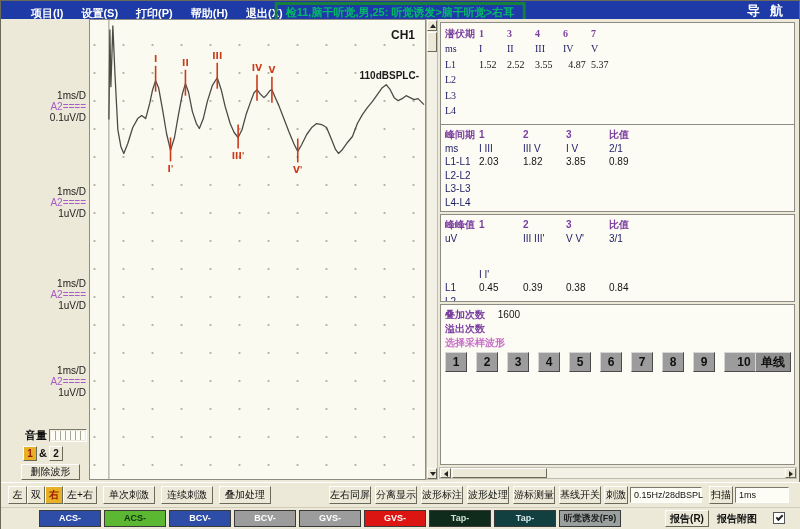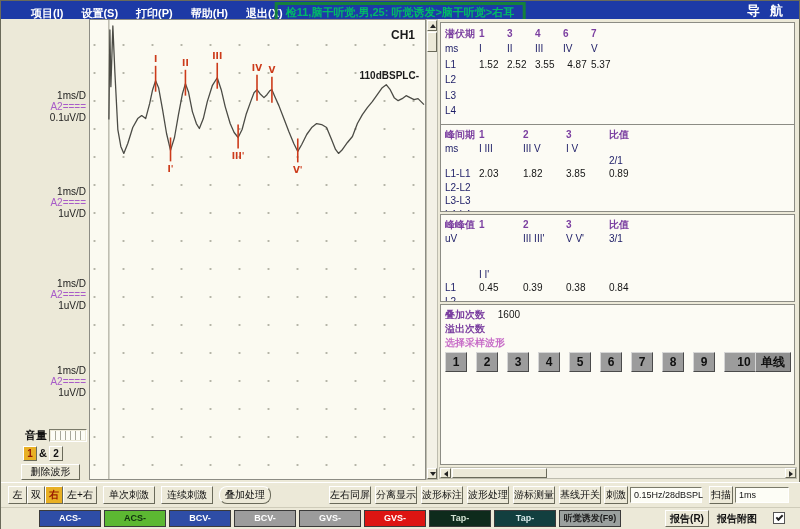--- a/index.html
+++ b/index.html
@@ -51,21 +51,21 @@
   .tri-left { position:absolute; left:3px; top:2px; width:0; height:0; border-top:3px solid transparent; border-bottom:3px solid transparent; border-right:4px solid #222; }
   .tri-right { position:absolute; left:3px; top:2px; width:0; height:0; border-top:3px solid transparent; border-bottom:3px solid transparent; border-left:4px solid #222; }
   #hscroll { position:absolute; left:1px; top:448px; width:358px; height:12px; background:#f3f1e6; border:1px solid #bdbcae; }
   #hs-left { position:absolute; left:0; top:0; width:11px; height:10px; background:#ece9d8; border:1px solid; border-color:#fff #6a6a5a #6a6a5a #fff; }
   #hs-right { position:absolute; right:0; top:0; width:11px; height:10px; background:#ece9d8; border:1px solid; border-color:#fff #6a6a5a #6a6a5a #fff; }
   #hs-thumb { position:absolute; left:12px; top:0; width:95px; height:10px; background:#ece9d8; border:1px solid; border-color:#fff #6a6a5a #6a6a5a #fff; }
 
   
   #rightpanel { position:absolute; left:437px; top:18px; width:361px; height:461px; background:#ece9d8; }
   .rbox { position:absolute; left:2px; width:355px; background:#fcfbf4; border:1px solid #8c8c84; overflow:hidden; }
-  #rtable0 { top:3px; height:104px; }
+  #rtable0 { top:3px; height:104px;font-family:Liberation Serif, serif; }
   #rtable1 { top:105px; height:88px; }
   #rtable2 { top:195px; height:88px; }
   #box-acq { top:285px; height:161px; }
   .trow { display:flex; padding-left:4px; white-space:nowrap; }
   .trow span { display:inline-block; font-size:10px; overflow:visible; }
   .purple { color:#7b3fa0; font-weight:bold; }
   .navy { color:#1c1c66; }
   .val { color:#141414; }
   .acq-line { position:absolute; left:4px; font-size:10px; line-height:12px; white-space:nowrap; }
   .pink { color:#c86ec8; font-weight:bold; }
@@ -226,21 +226,21 @@
           <span class="purple" style="width: 44px;">1</span>
           <span class="purple" style="width: 43px;">2</span>
           <span class="purple" style="width: 43px;">3</span>
           <span class="purple" style="width: 50px;">比值</span>
         </div>
         <div class="trow" style="line-height: 13.6px;">
           <span class="navy" style="width: 34px;">ms</span>
           <span class="navy" style="width: 44px;">I III</span>
           <span class="navy" style="width: 43px;">III V</span>
           <span class="navy" style="width: 43px;">I V</span>
-          <span class="navy" style="width: 50px; margin-top: 12px;">2/1</span>
+          <span class="navy" style="width: 50px;">2/1</span>
         </div>
         <div class="trow" style="line-height: 13.6px;">
           <span class="navy" style="width: 34px;">L1-L1</span>
           <span class="val" style="width: 44px;">2.03</span>
           <span class="val" style="width: 43px;">1.82</span>
           <span class="val" style="width: 43px;">3.85</span>
           <span class="val" style="width: 50px;">0.89</span>
         </div>
         <div class="trow" style="line-height: 13.6px;">
           <span class="navy" style="width: 34px;">L2-L2</span>
@@ -345,21 +345,21 @@
   </div>
 
   <div id="toolbar">
     <div id="tb-buttons">
         <button class="tb-btn" style="left: 7px; width: 19px;">左</button>
         <button class="tb-btn" style="left: 26px; width: 18px;">双</button>
         <button class="tb-btn active" style="left: 44px; width: 18px;">右</button>
         <button class="tb-btn" style="left: 62px; width: 34px;">左+右</button>
         <button class="tb-btn" style="left: 102px; width: 52px;">单次刺激</button>
         <button class="tb-btn" style="left: 160px; width: 52px;">连续刺激</button>
-        <button class="tb-btn" style="left: 218px; width: 52px; border-radius: 8px;">叠加处理</button>
+        <button class="tb-btn" style="left: 218px; width: 52px;">叠加处理</button>
         <button class="tb-btn" style="left: 328px; width: 42px;">左右同屏</button>
         <button class="tb-btn" style="left: 374px; width: 42px;">分离显示</button>
         <button class="tb-btn" style="left: 420px; width: 42px;">波形标注</button>
         <button class="tb-btn" style="left: 466px; width: 42px;">波形处理</button>
         <button class="tb-btn" style="left: 512px; width: 42px;">游标测量</button>
         <button class="tb-btn" style="left: 558px; width: 42px;">基线开关</button>
       </div>
     <button class="tb-btn" style="left:603px;width:24px" id="stim-btn">刺激</button>
     <div class="field" style="left:629px;width:72px" id="stim-field">0.15Hz/28dBSPL</div>
     <button class="tb-btn" style="left:708px;width:24px" id="sweep-btn">扫描</button>

